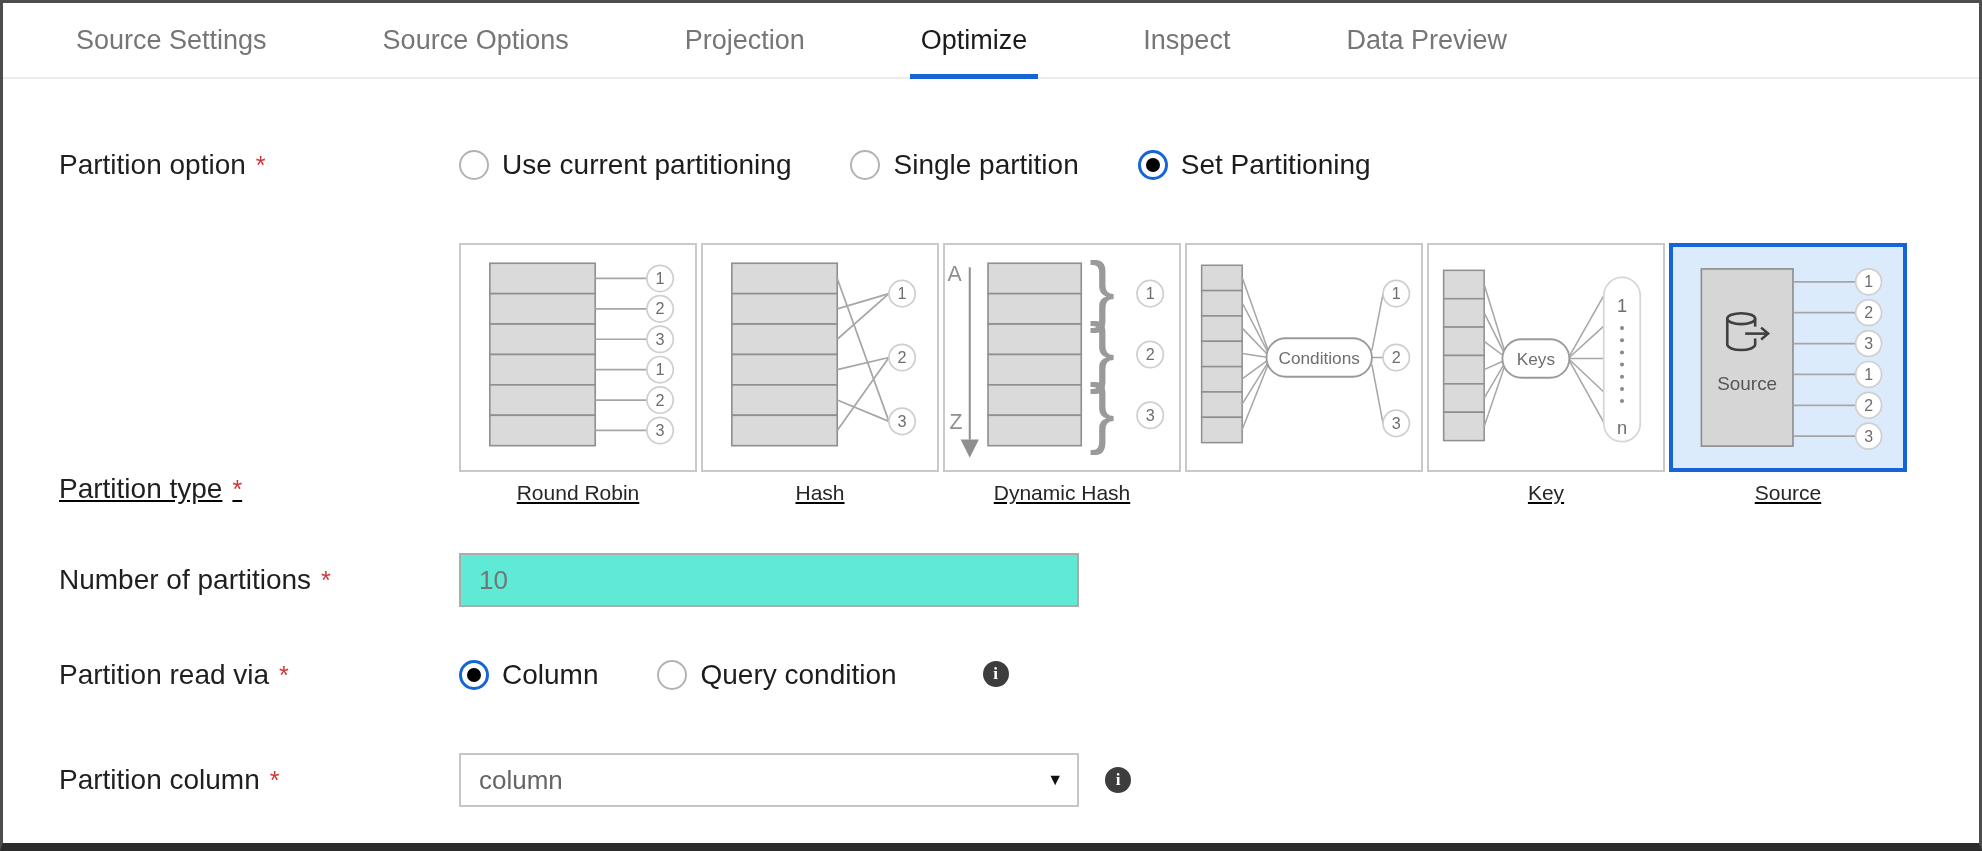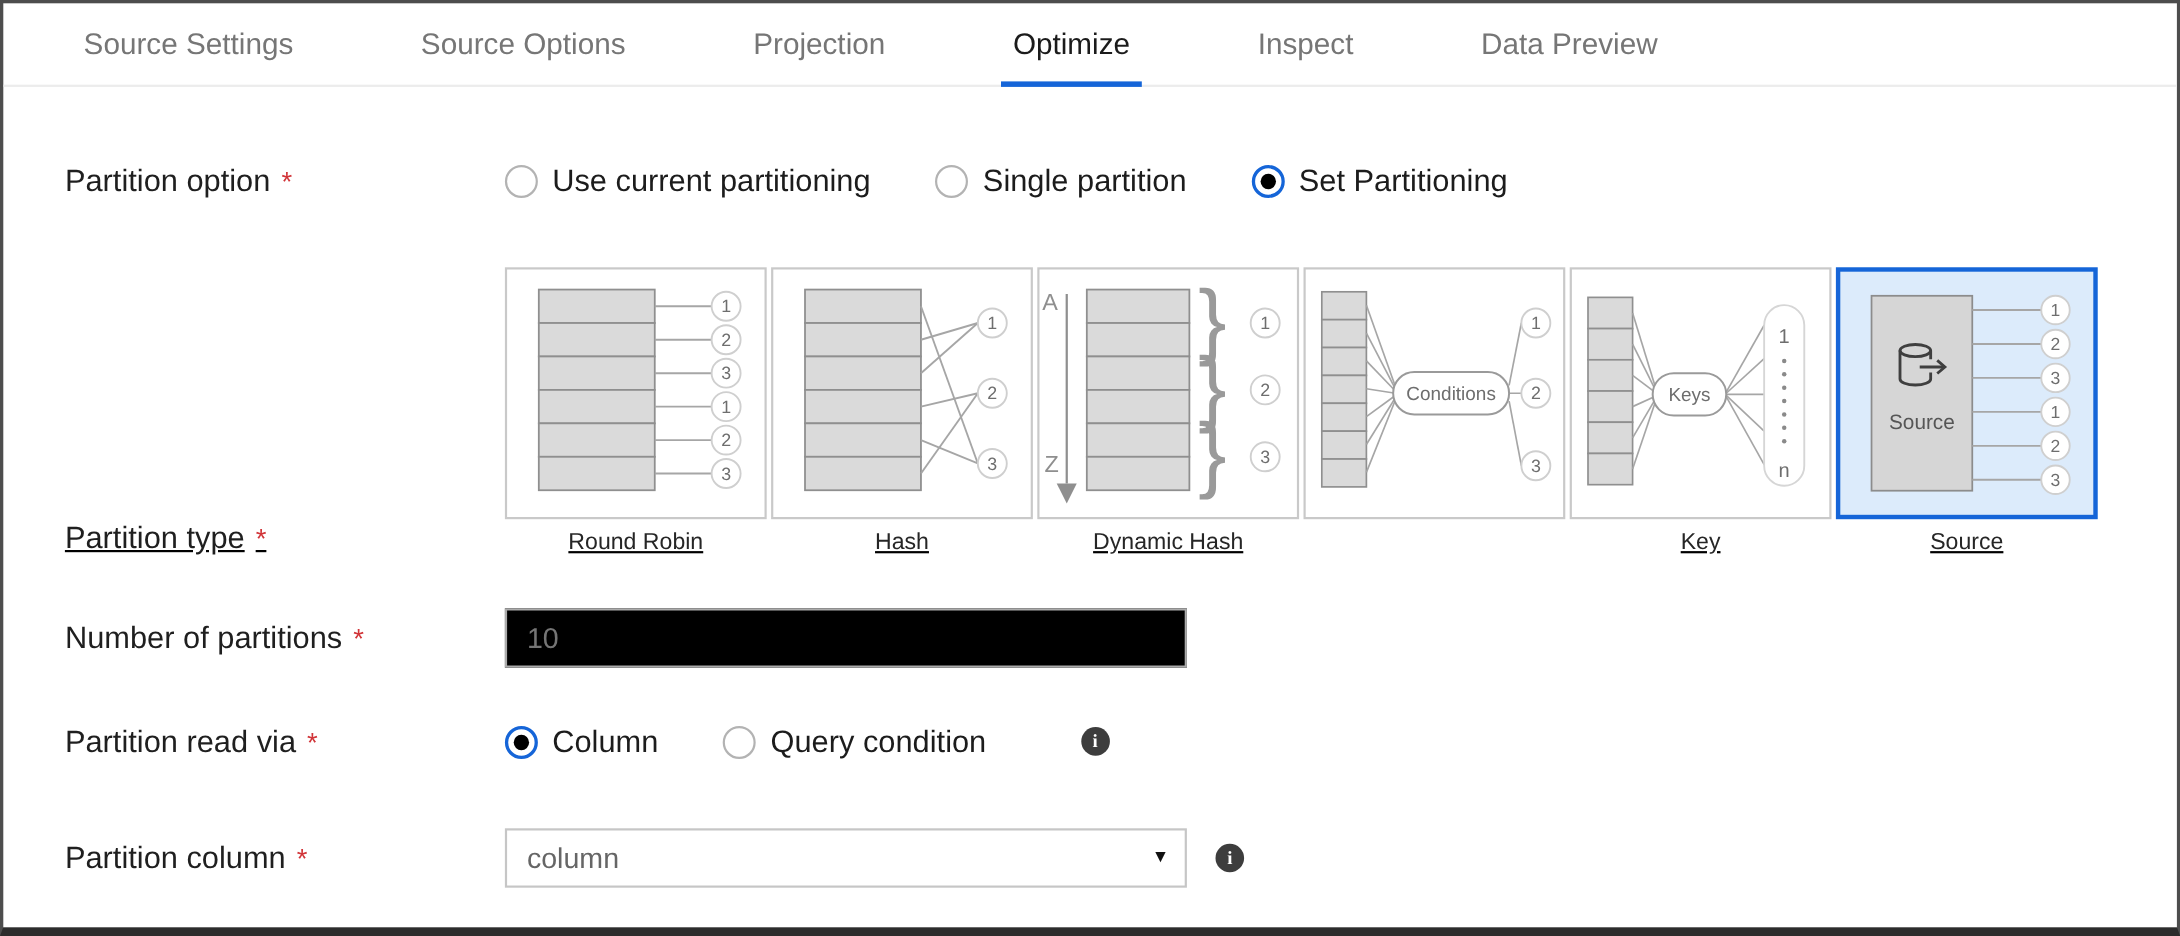--- a/index.html
+++ b/index.html
@@ -51,21 +51,21 @@
   .cards { display:flex; gap:4px; }
   .card { width:238px; cursor:pointer; }
   .card-box { height:229px; border:2px solid #c9c9c9; background:#fff; }
   .card.selected .card-box { border:4px solid #1565d8; background:#dcebfb; }
   .card-label { text-align:center; font-size:21px; color:#262626; margin-top:9px; }
   .card-box svg { display:block; width:100%; height:100%; }
 
   
   .row.npart { margin-top:48px; }
   .text-input {
-    width:620px; height:54px; border:2px solid #ababab; background:#000000;
+    width:620px; height:54px; border:2px solid #ababab; background:#5eead4;
     font-family:inherit; font-size:26px; color:#757575; padding:0 18px;
   }
   .row.readvia { margin-top:52px; }
   .row.pcol { margin-top:62px; }
   .dropdown {
     width:620px; height:54px; border:2px solid #c6c6c6; background:#fff;
     display:flex; align-items:center; padding:0 14px 0 18px;
     font-size:26px; color:#666; cursor:pointer;
   }
   .dd-caret { margin-left:auto; font-size:16px; color:#111; }

